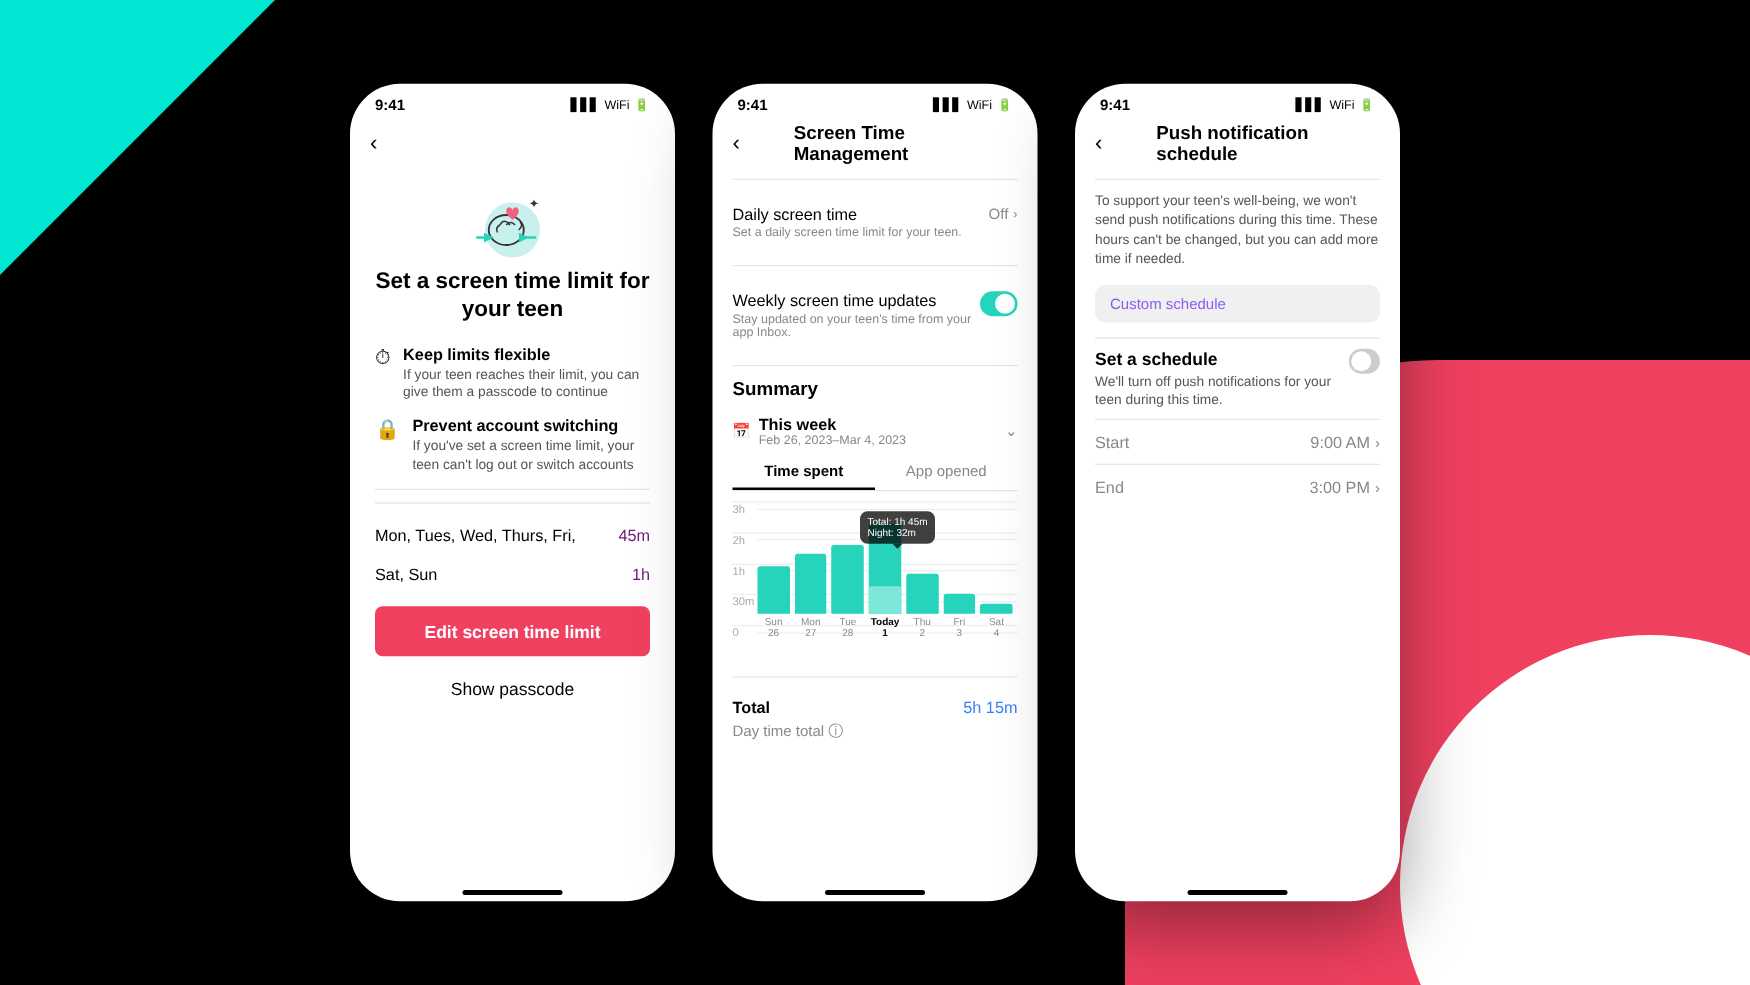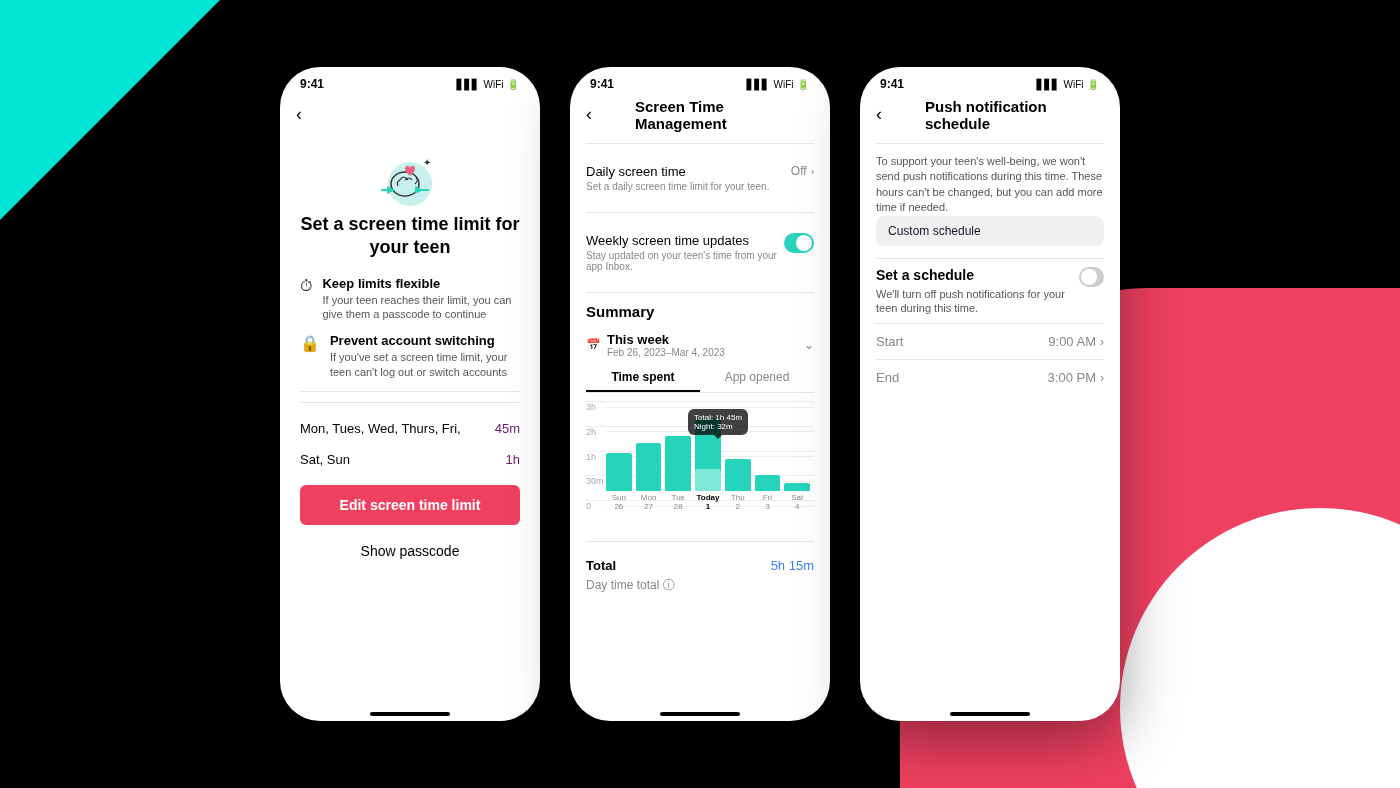--- a/index.html
+++ b/index.html
@@ -426,27 +426,28 @@
     .time-range-title {
       font-size: 18px;
       font-weight: 700;
       color: #000;
       margin: 8px 0 4px;
     }
     .time-range-desc {
       font-size: 11px;
       color: #555;
       line-height: 1.4;
+      margin-bottom: 12px;
     }
     .custom-schedule-input {
       background: #f0f0f0;
       border-radius: 8px;
       padding: 8px 12px;
       font-size: 12px;
-      color: #0f172a;
+      color: #8b5cf6;
       margin-bottom: 12px;
     }
     .set-schedule-row {
       display: flex;
       justify-content: space-between;
       align-items: flex-start;
       padding: 8px 0;
       border-top: 1px solid #e5e5e5;
     }
     .set-schedule-left h4 {

